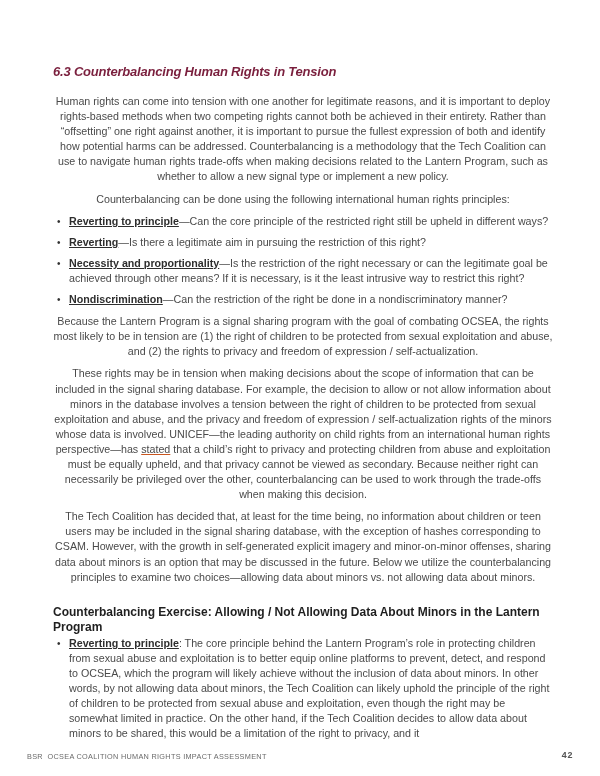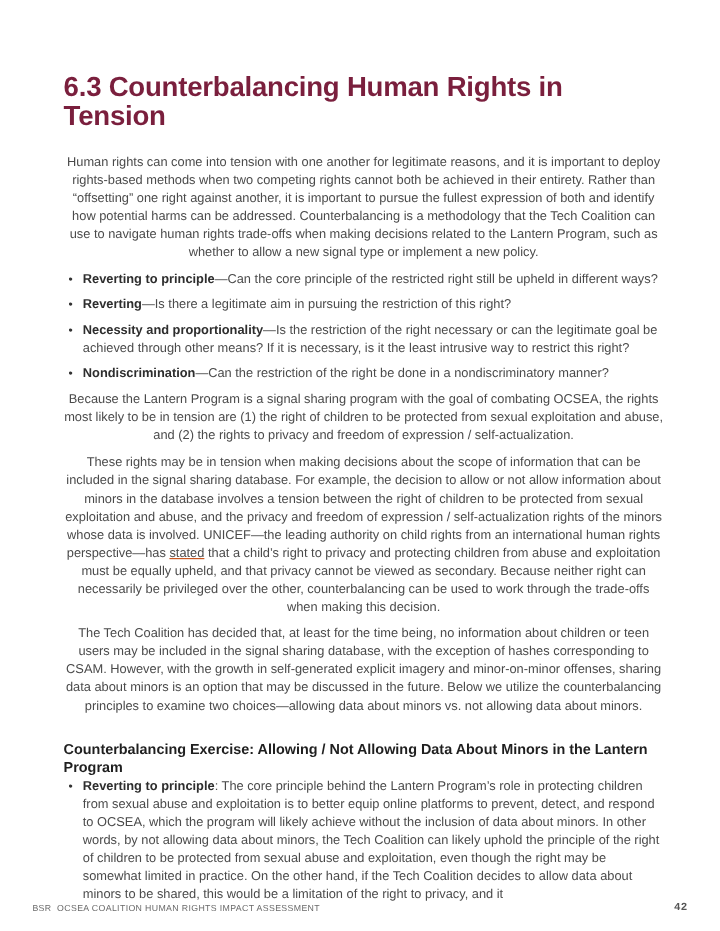--- a/index.html
+++ b/index.html
@@ -1,39 +1,40 @@
 <!DOCTYPE html>
 <html><head>
 <meta charset="utf-8">
 <style>
   html, body { margin: 0; padding: 0; background: #ffffff; }
   body { width: 600px; height: 776px; position: relative; overflow: hidden;
          font-family: "Liberation Sans", "DejaVu Sans", sans-serif; color: #4a4a4a; }
   .page { position: absolute; left: 53px; top: 60px; width: 500px; }
-  h1 { margin: 0 0 20px 0; font-size: 23px; font-weight: bold; color: #7a1f3d; letter-spacing: -0.2px; line-height: 24px; }
+  h1 { margin: 0 0 10px 0; font-size: 13px; font-weight: bold; color: #7a1f3d; letter-spacing: -0.2px; line-height: 24px; font-style: italic; }
   p { margin: 0 0 7px 0; font-size: 10.7px; line-height: 15.1px; color: #4a4a4a; text-align: center; }
   ul { list-style: none; margin: 0 0 7px 0; padding: 0; }
   ul li { position: relative; padding-left: 16px; font-size: 10.7px; line-height: 15.1px; margin-bottom: 6px; color: #4a4a4a; }
   ul li .bullet { position: absolute; left: 4px; top: 0; color: #333; font-size: 10px; }
-  ul li b { color: #2e2e2e; }
+  ul li b { color: #2e2e2e; text-decoration: underline; }
   a.link { color: #4a4a4a; text-decoration: underline; text-decoration-color: #c9561f; }
   h2 { margin: 20px 0 0 0; font-size: 12px; font-weight: bold; color: #1f1f1f; line-height: 15px; }
   .ex-list { margin-top: 1px; }
   .ex-list li { margin-bottom: 0; }
   .footer { position: absolute; left: 27px; right: 27px; top: 752px; font-size: 7.3px; color: #6a6a6a; letter-spacing: 0.3px; }
   .footer .pg { position: absolute; right: 0; top: -1px; font-size: 9px; font-weight: bold; color: #555; font-family: Liberation Mono, monospace; }
 </style>
 </head>
 <body>
 
 <div class="page">
   <h1>6.3 Counterbalancing Human Rights in Tension</h1>
 
   <p>Human rights can come into tension with one another for legitimate reasons, and it is important to deploy rights-based methods when two competing rights cannot both be achieved in their entirety. Rather than “offsetting” one right against another, it is important to pursue the fullest expression of both and identify how potential harms can be addressed. Counterbalancing is a methodology that the Tech Coalition can use to navigate human rights trade-offs when making decisions related to the Lantern Program, such as whether to allow a new signal type or implement a new policy.</p>
 
+  <p>Counterbalancing can be done using the following international human rights principles:</p>
 
   <ul>
     <li>
       <span class="bullet">•</span>
       <b>Reverting to principle</b><span>—Can the core principle of the restricted right still be upheld in different ways?</span>
     </li>
     <li>
       <span class="bullet">•</span>
       <b>Reverting</b><span>—Is there a legitimate aim in pursuing the restriction of this right?</span>
     </li>

